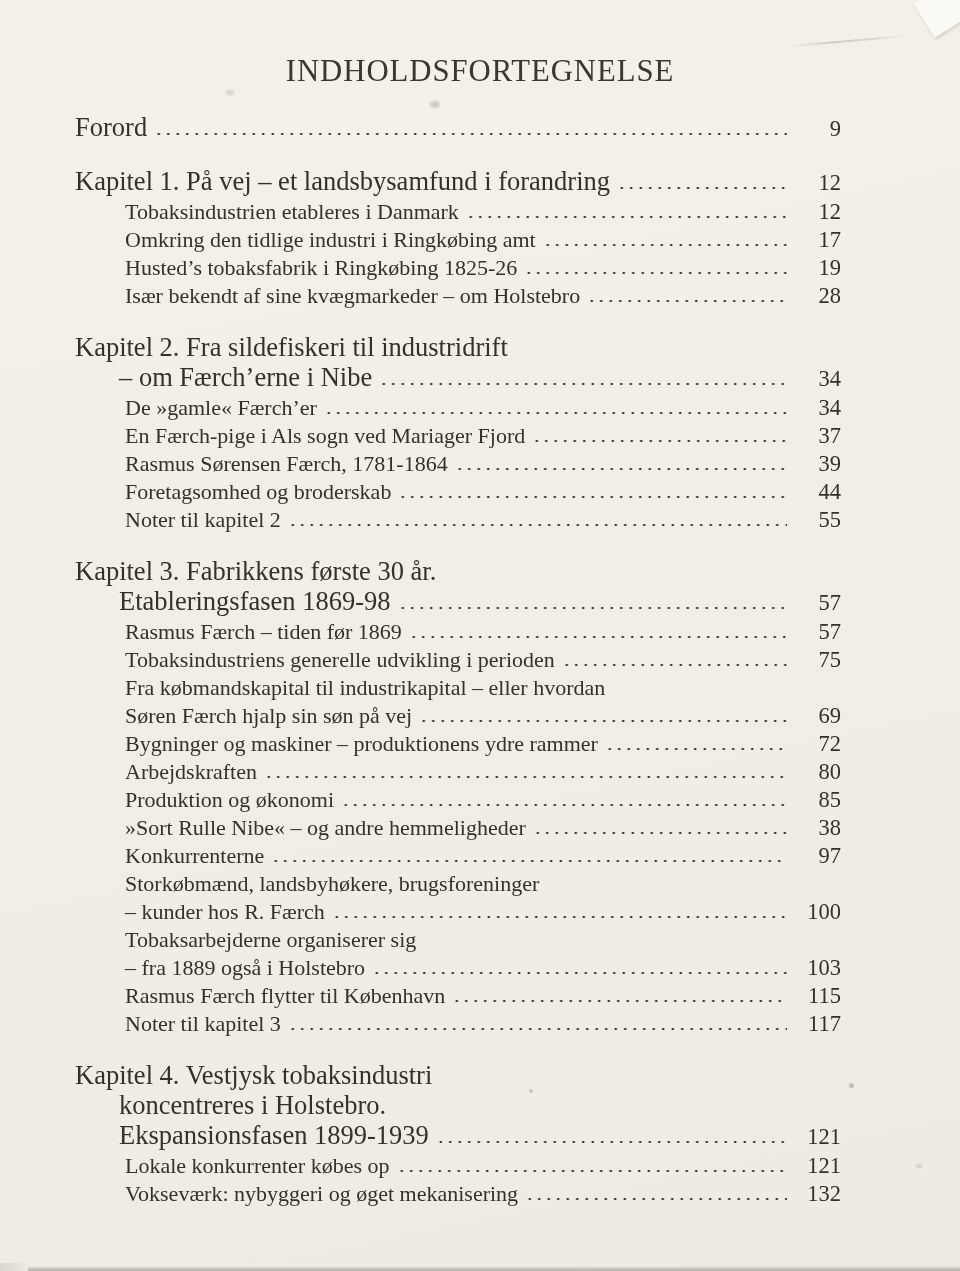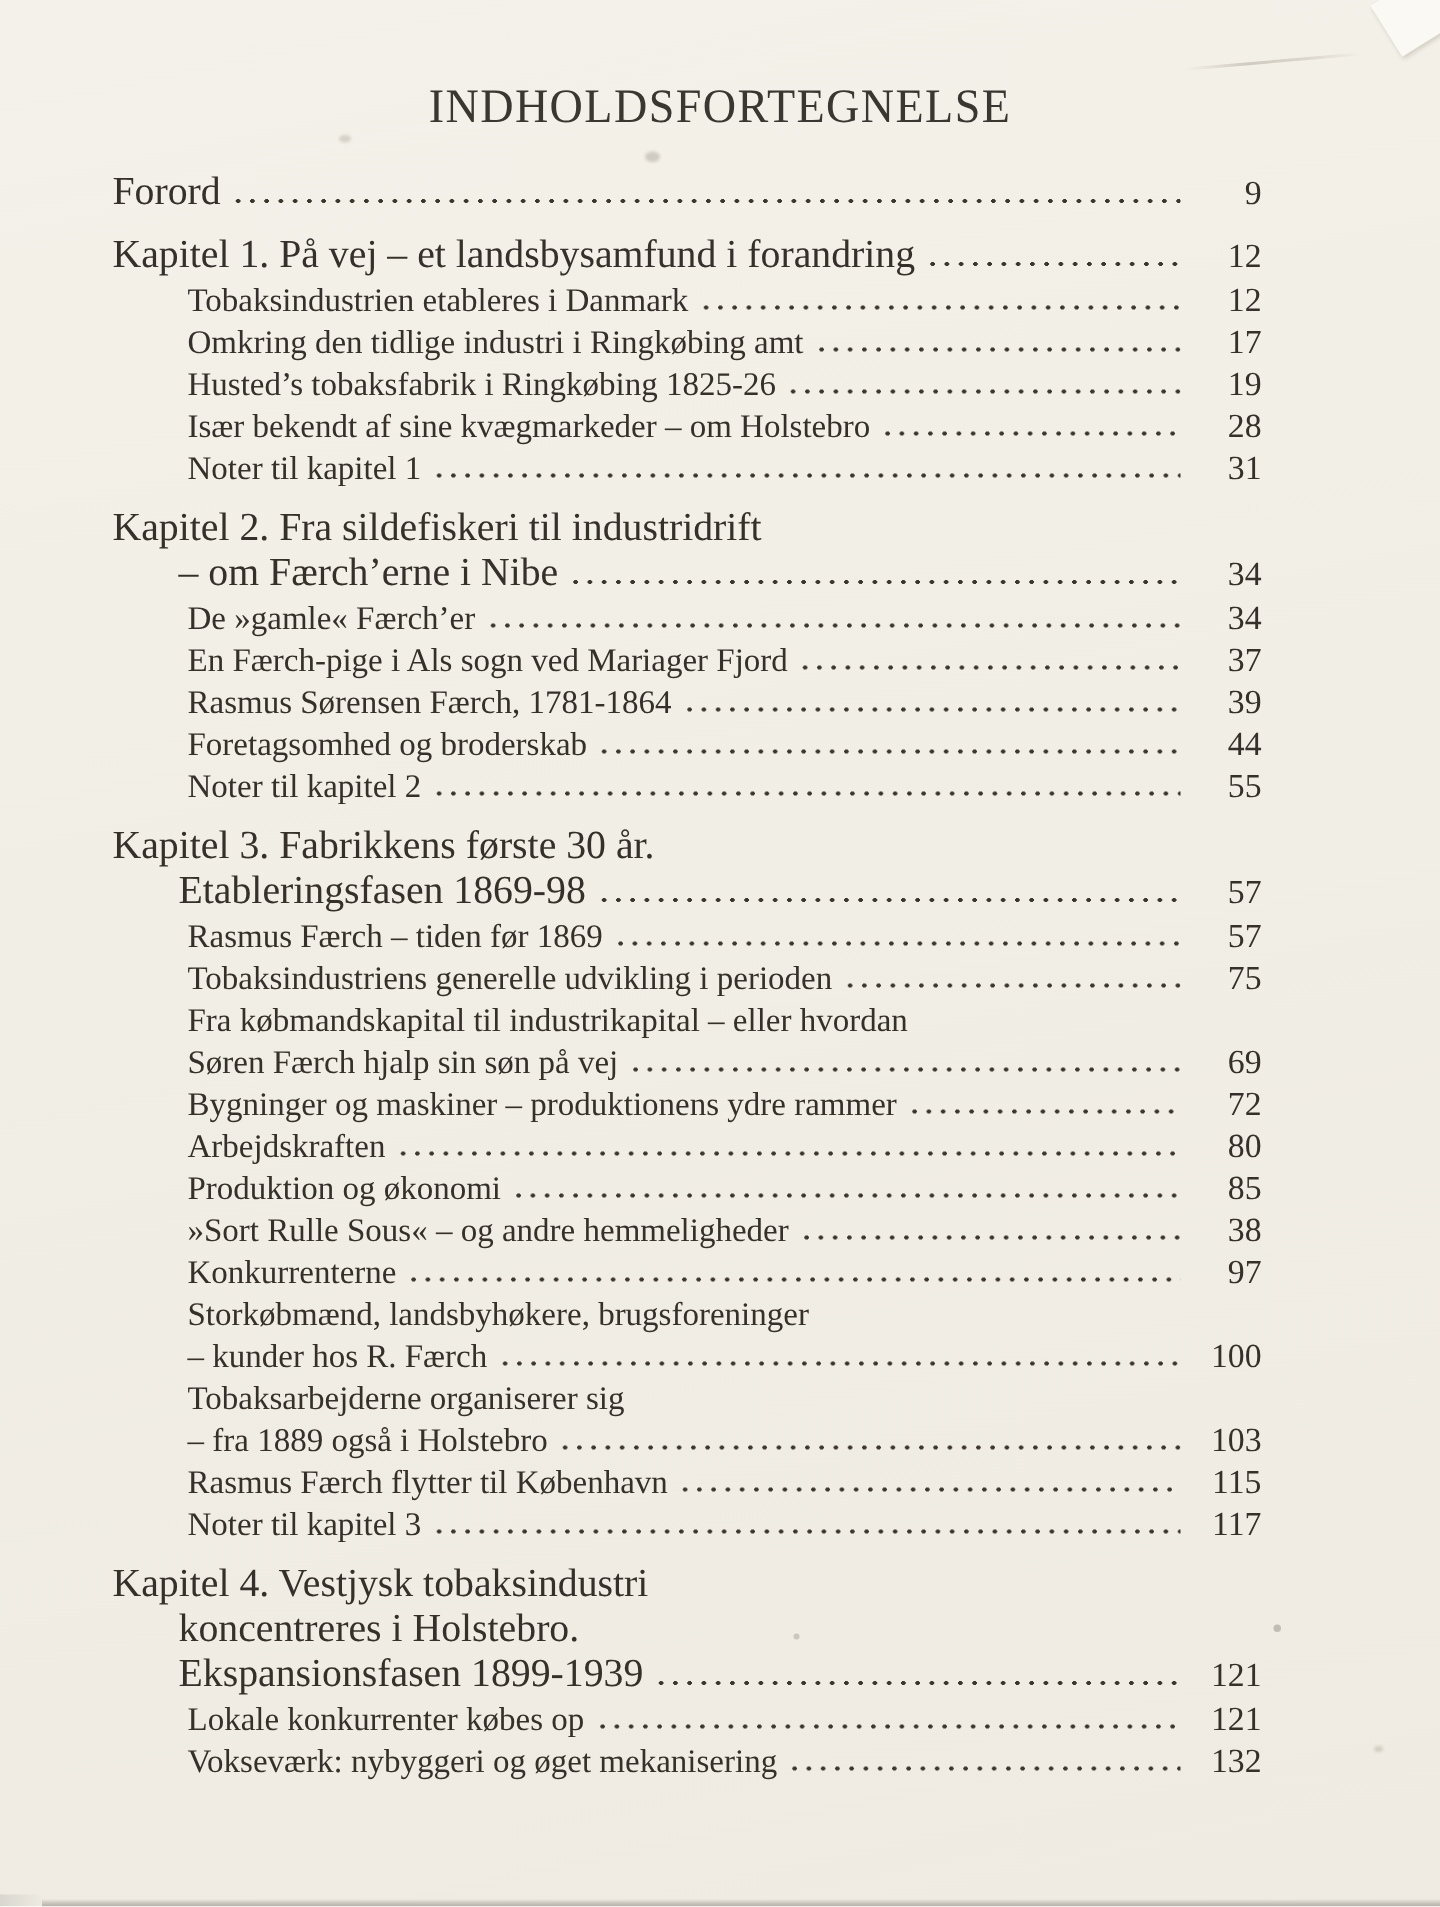--- a/index.html
+++ b/index.html
@@ -35,21 +35,21 @@
     width:766px;
     top:112px;
   }
   .row{
     display:flex;
     align-items:baseline;
     white-space:nowrap;
   }
   .row.small{font-size:22px;line-height:28px;}
   .row.big{font-size:26.5px;line-height:30px;}
-  .row.gap{margin-top:10px;}
+  .row.gap{margin-top:22px;}
   .row.lvl0{padding-left:0;}
   .row.lvl1{padding-left:44px;}
   .row.lvl2{padding-left:50px;align-items:center;}
   .entry-text{flex:0 0 auto;}
   .dots{
     flex:1 1 auto;
     align-self:stretch;
     margin:0 4px 0 7px;
     background-image:radial-gradient(circle,var(--dot) 1.35px,rgba(0,0,0,0) 1.55px);
     background-size:9.5px 4px;
@@ -123,25 +123,20 @@
       <div class="row lvl2 small">
     <span class="entry-text">Husted’s tobaksfabrik i Ringkøbing 1825-26</span>
     <span class="dots"></span>
     <span class="pagenum">19</span>
   </div>
       <div class="row lvl2 small">
     <span class="entry-text">Især bekendt af sine kvægmarkeder – om Holstebro</span>
     <span class="dots"></span>
     <span class="pagenum">28</span>
   </div>
-      <div class="row lvl2 small">
-    <span class="entry-text">Noter til kapitel 1</span>
-    <span class="dots"></span>
-    <span class="pagenum">31</span>
-  </div>
       <div class="row lvl0 big gap">
     <span class="entry-text">Kapitel 2. Fra sildefiskeri til industridrift</span>
 
   </div>
       <div class="row lvl1 big">
     <span class="entry-text">– om Færch’erne i Nibe</span>
     <span class="dots"></span>
     <span class="pagenum">34</span>
   </div>
       <div class="row lvl2 small">
@@ -206,21 +201,21 @@
     <span class="entry-text">Arbejdskraften</span>
     <span class="dots"></span>
     <span class="pagenum">80</span>
   </div>
       <div class="row lvl2 small">
     <span class="entry-text">Produktion og økonomi</span>
     <span class="dots"></span>
     <span class="pagenum">85</span>
   </div>
       <div class="row lvl2 small">
-    <span class="entry-text">»Sort Rulle Sous« – og andre hemmeligheder</span>
+    <span class="entry-text">»Sort Rulle Nibe« – og andre hemmeligheder</span>
     <span class="dots"></span>
     <span class="pagenum">38</span>
   </div>
       <div class="row lvl2 small">
     <span class="entry-text">Konkurrenterne</span>
     <span class="dots"></span>
     <span class="pagenum">97</span>
   </div>
       <div class="row lvl2 small">
     <span class="entry-text">Storkøbmænd, landsbyhøkere, brugsforeninger</span>

